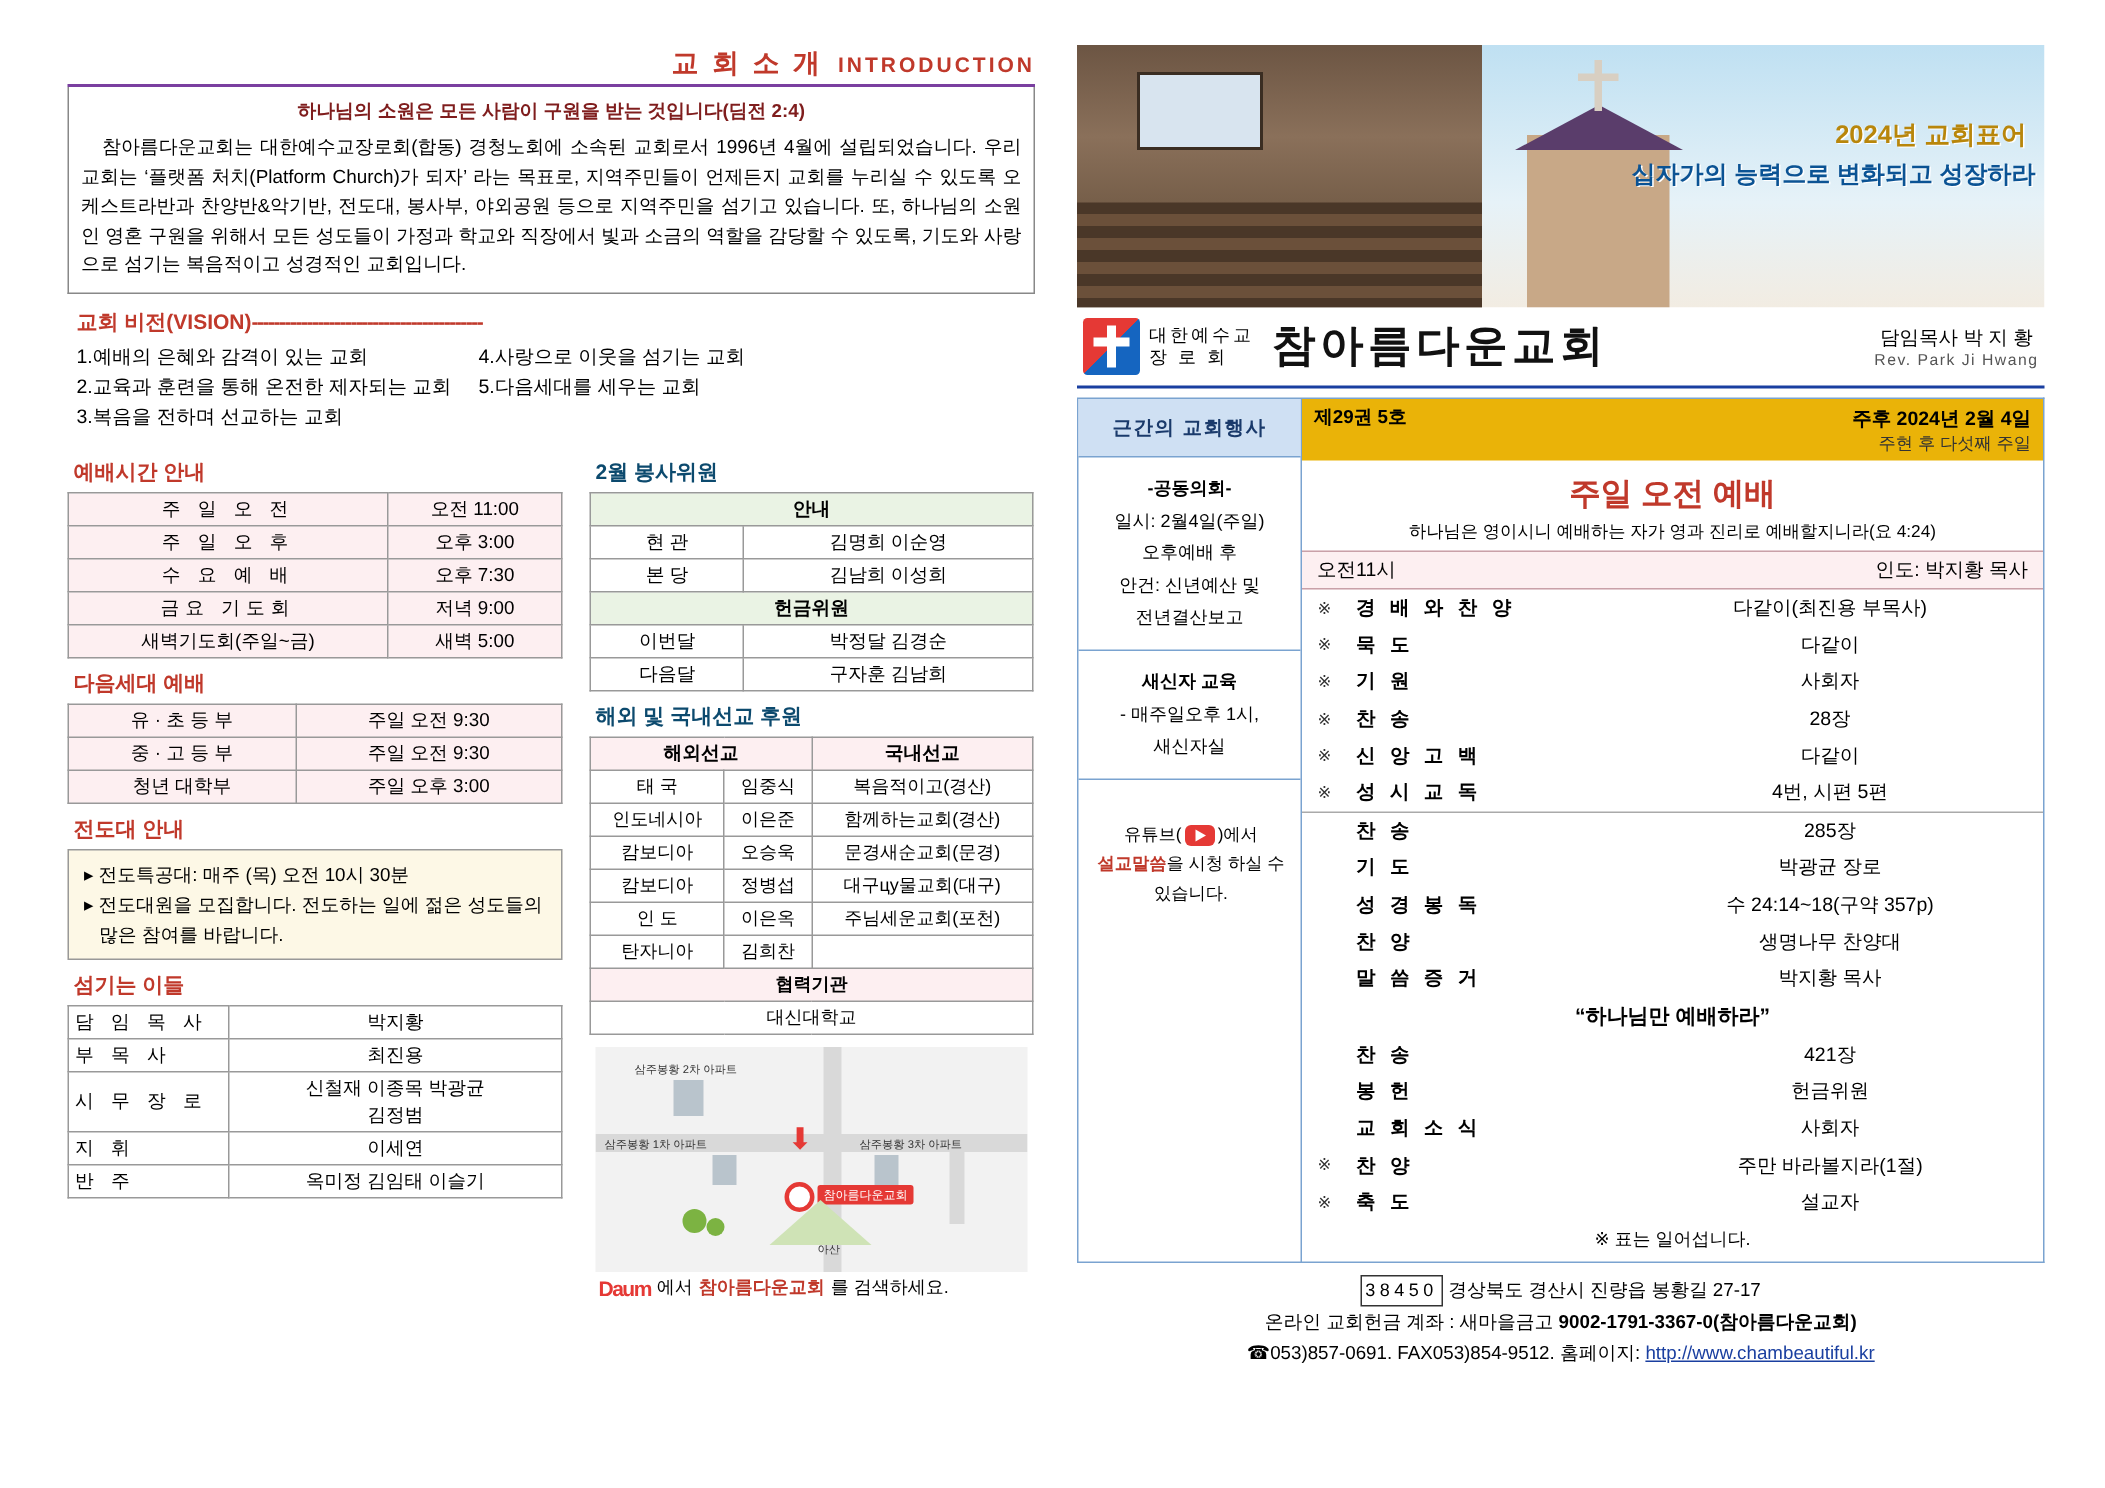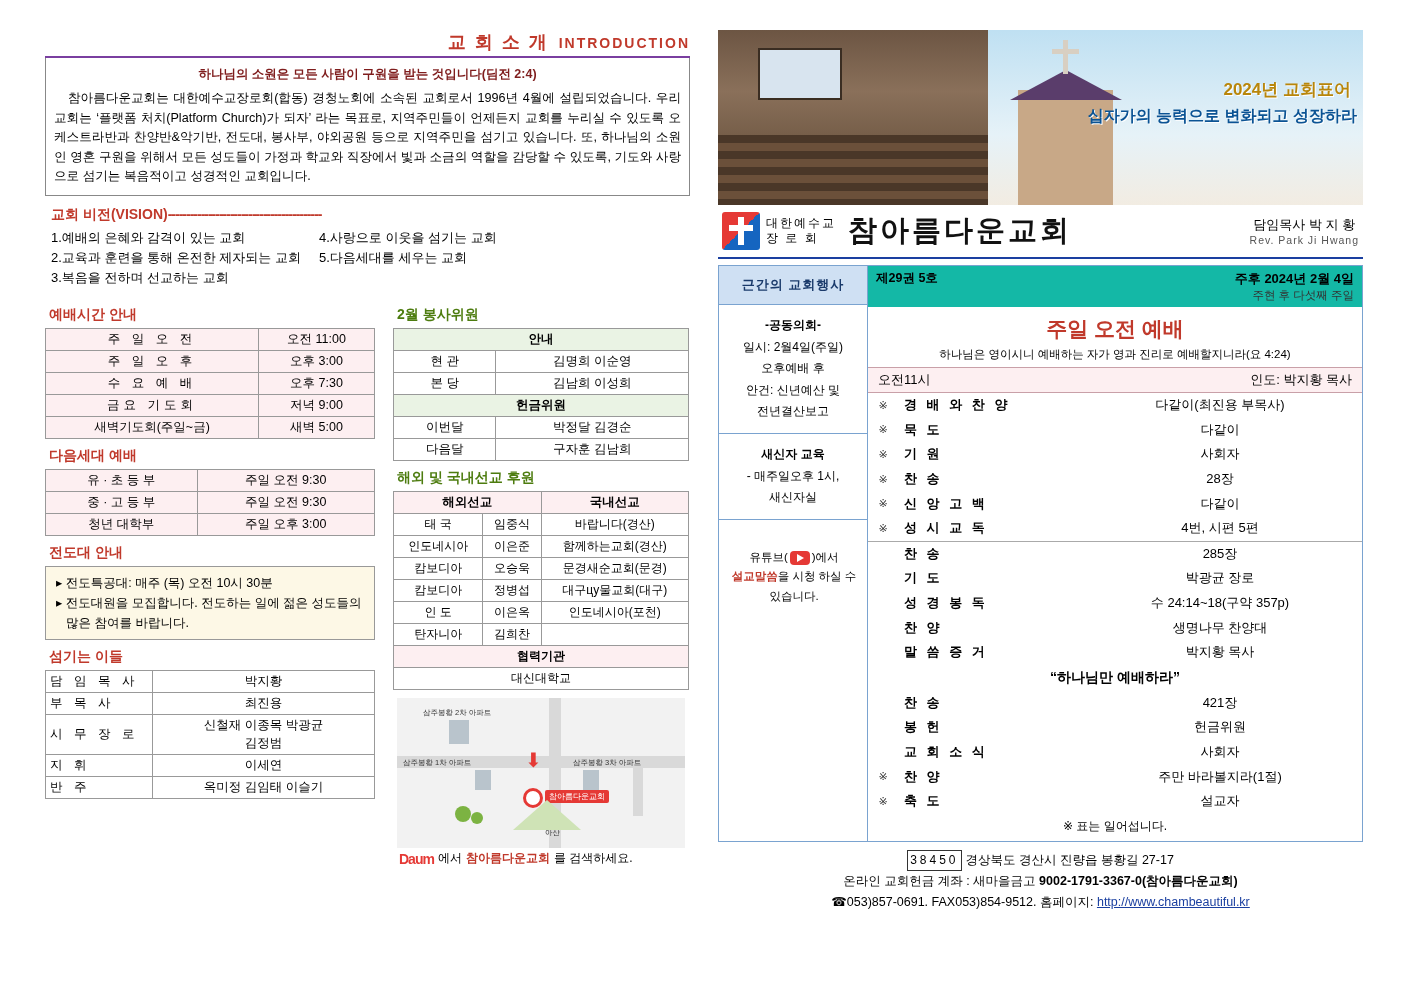--- a/index.html
+++ b/index.html
@@ -20,21 +20,21 @@
   .vision-title .dash{color:#c0392b;font-weight:bold;letter-spacing:-1px;}
   .vision-grid{display:flex;margin:4px 0 0 6px;font-size:13px;line-height:1.55;}
   .vision-grid .col1{width:268px;}
   .vision-grid .col2{width:260px;}
 
   .two-col{display:flex;gap:18px;margin-top:10px;}
   .col-a{width:330px;}
   .col-b{width:296px;}
 
   .sec-title{color:#c0392b;font-weight:bold;font-size:14px;margin:8px 0 4px 4px;}
-  .sec-title.green{color:#4d7c0f;}
+  .sec-title.green{color:#0c4a6e;}
 
   table.tbl{border-collapse:collapse;width:100%;font-size:12.5px;}
   table.tbl td,table.tbl th{border:1px solid #999;padding:2px 4px;text-align:center;}
   .pink td{background:#fdeff1;}
 
   .worship-tbl td:first-child{letter-spacing:4px;}
   .next-tbl td{padding:3px 4px;}
 
   .evang-box{border:1px solid #999;background:#fdf8e6;padding:6px 8px;font-size:12.5px;line-height:1.6;}
   .evang-box div{text-indent:-10px;padding-left:12px;}
@@ -88,21 +88,21 @@
   .main-grid{display:flex;margin-top:6px;}
   .side-col{width:148px;border:1px solid #7aa3d0;}
   .side-head{background:#cfe0f3;text-align:center;font-weight:bold;font-size:13px;padding:10px 0;letter-spacing:1px;color:#1a3a6b;}
   .side-block{padding:10px 6px;font-size:12px;line-height:1.8;text-align:center;border-top:1px solid #7aa3d0;}
   .side-block .hd{font-weight:bold;}
   .side-block.small{font-size:11.5px;line-height:1.7;text-align:left;padding-left:8px;}
   .yt{display:inline-block;width:20px;height:14px;background:#e53935;border-radius:4px;position:relative;vertical-align:middle;margin:0 2px;}
   .yt:after{content:"";position:absolute;left:7px;top:3px;border-left:7px solid #fff;border-top:4px solid transparent;border-bottom:4px solid transparent;}
 
   .ord-col{flex:1;border:1px solid #7aa3d0;border-left:none;}
-  .ord-top{display:flex;background:#14b8a6;font-size:12.5px;padding:4px 8px;align-items:flex-start;}
+  .ord-top{display:flex;background:#eab308;font-size:12.5px;padding:4px 8px;align-items:flex-start;}
   .ord-top .lft{font-weight:bold;}
   .ord-top .rgt{margin-left:auto;text-align:right;}
   .ord-top .rgt b{font-size:13px;}
   .ord-top .rgt .sub{font-size:11.5px;color:#333;}
   .ord-title{text-align:center;font-size:21px;font-weight:bold;color:#c0392b;padding:8px 0 4px;}
   .ord-verse{text-align:center;font-size:11.5px;padding-bottom:5px;}
   .ord-sub{display:flex;background:#fdeff1;border-top:1px solid #c9a0a8;border-bottom:1px solid #c9a0a8;font-size:13px;padding:3px 10px;}
   .ord-sub .r{margin-left:auto;}
   table.order{width:100%;border-collapse:collapse;font-size:13px;}
   table.order td{padding:3.3px 4px;}
@@ -263,41 +263,41 @@
         <div class="sec-title green">해외 및 국내선교 후원</div>
         <table class="tbl mission-tbl">
           <tbody>
               <tr>
             <th colspan="2">해외선교</th>
             <th>국내선교</th>
           </tr>
           <tr>
                 <td>태     국</td>
                 <td>임중식</td>
-                <td>바랍니다(경산)</td>
+                <td>복음적이고(경산)</td>
               </tr>
           <tr>
                 <td>인도네시아</td>
                 <td>이은준</td>
                 <td>함께하는교회(경산)</td>
               </tr>
           <tr>
                 <td>캄보디아</td>
                 <td>오승욱</td>
                 <td>문경새순교회(문경)</td>
               </tr>
           <tr>
                 <td>캄보디아</td>
                 <td>정병섭</td>
                 <td>대구цу물교회(대구)</td>
               </tr>
           <tr>
                 <td>인     도</td>
                 <td>이은옥</td>
-                <td>인도네시아(포천)</td>
+                <td>주님세운교회(포천)</td>
               </tr>
           <tr>
                 <td>탄자니아</td>
                 <td>김희찬</td>
                 <td></td>
               </tr>
           <tr>
                 <td class="coop-head" colspan="3">협력기관</td>
               </tr>
           <tr>

